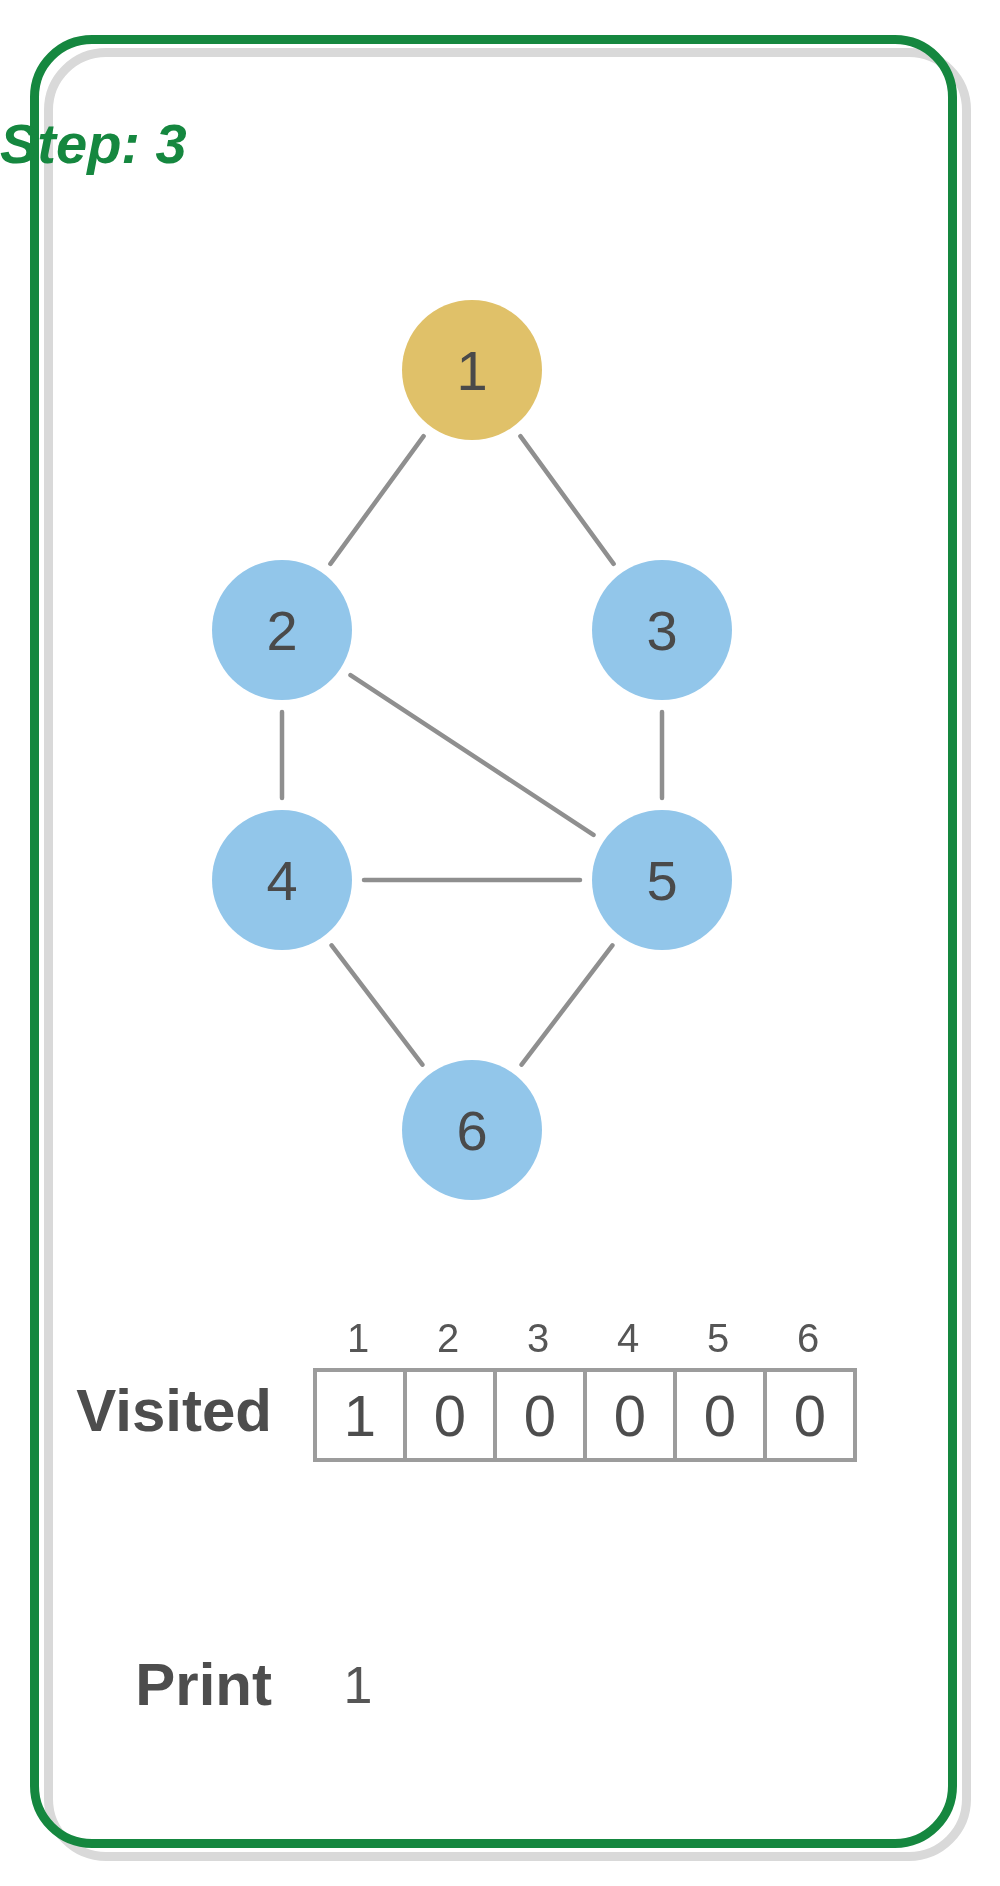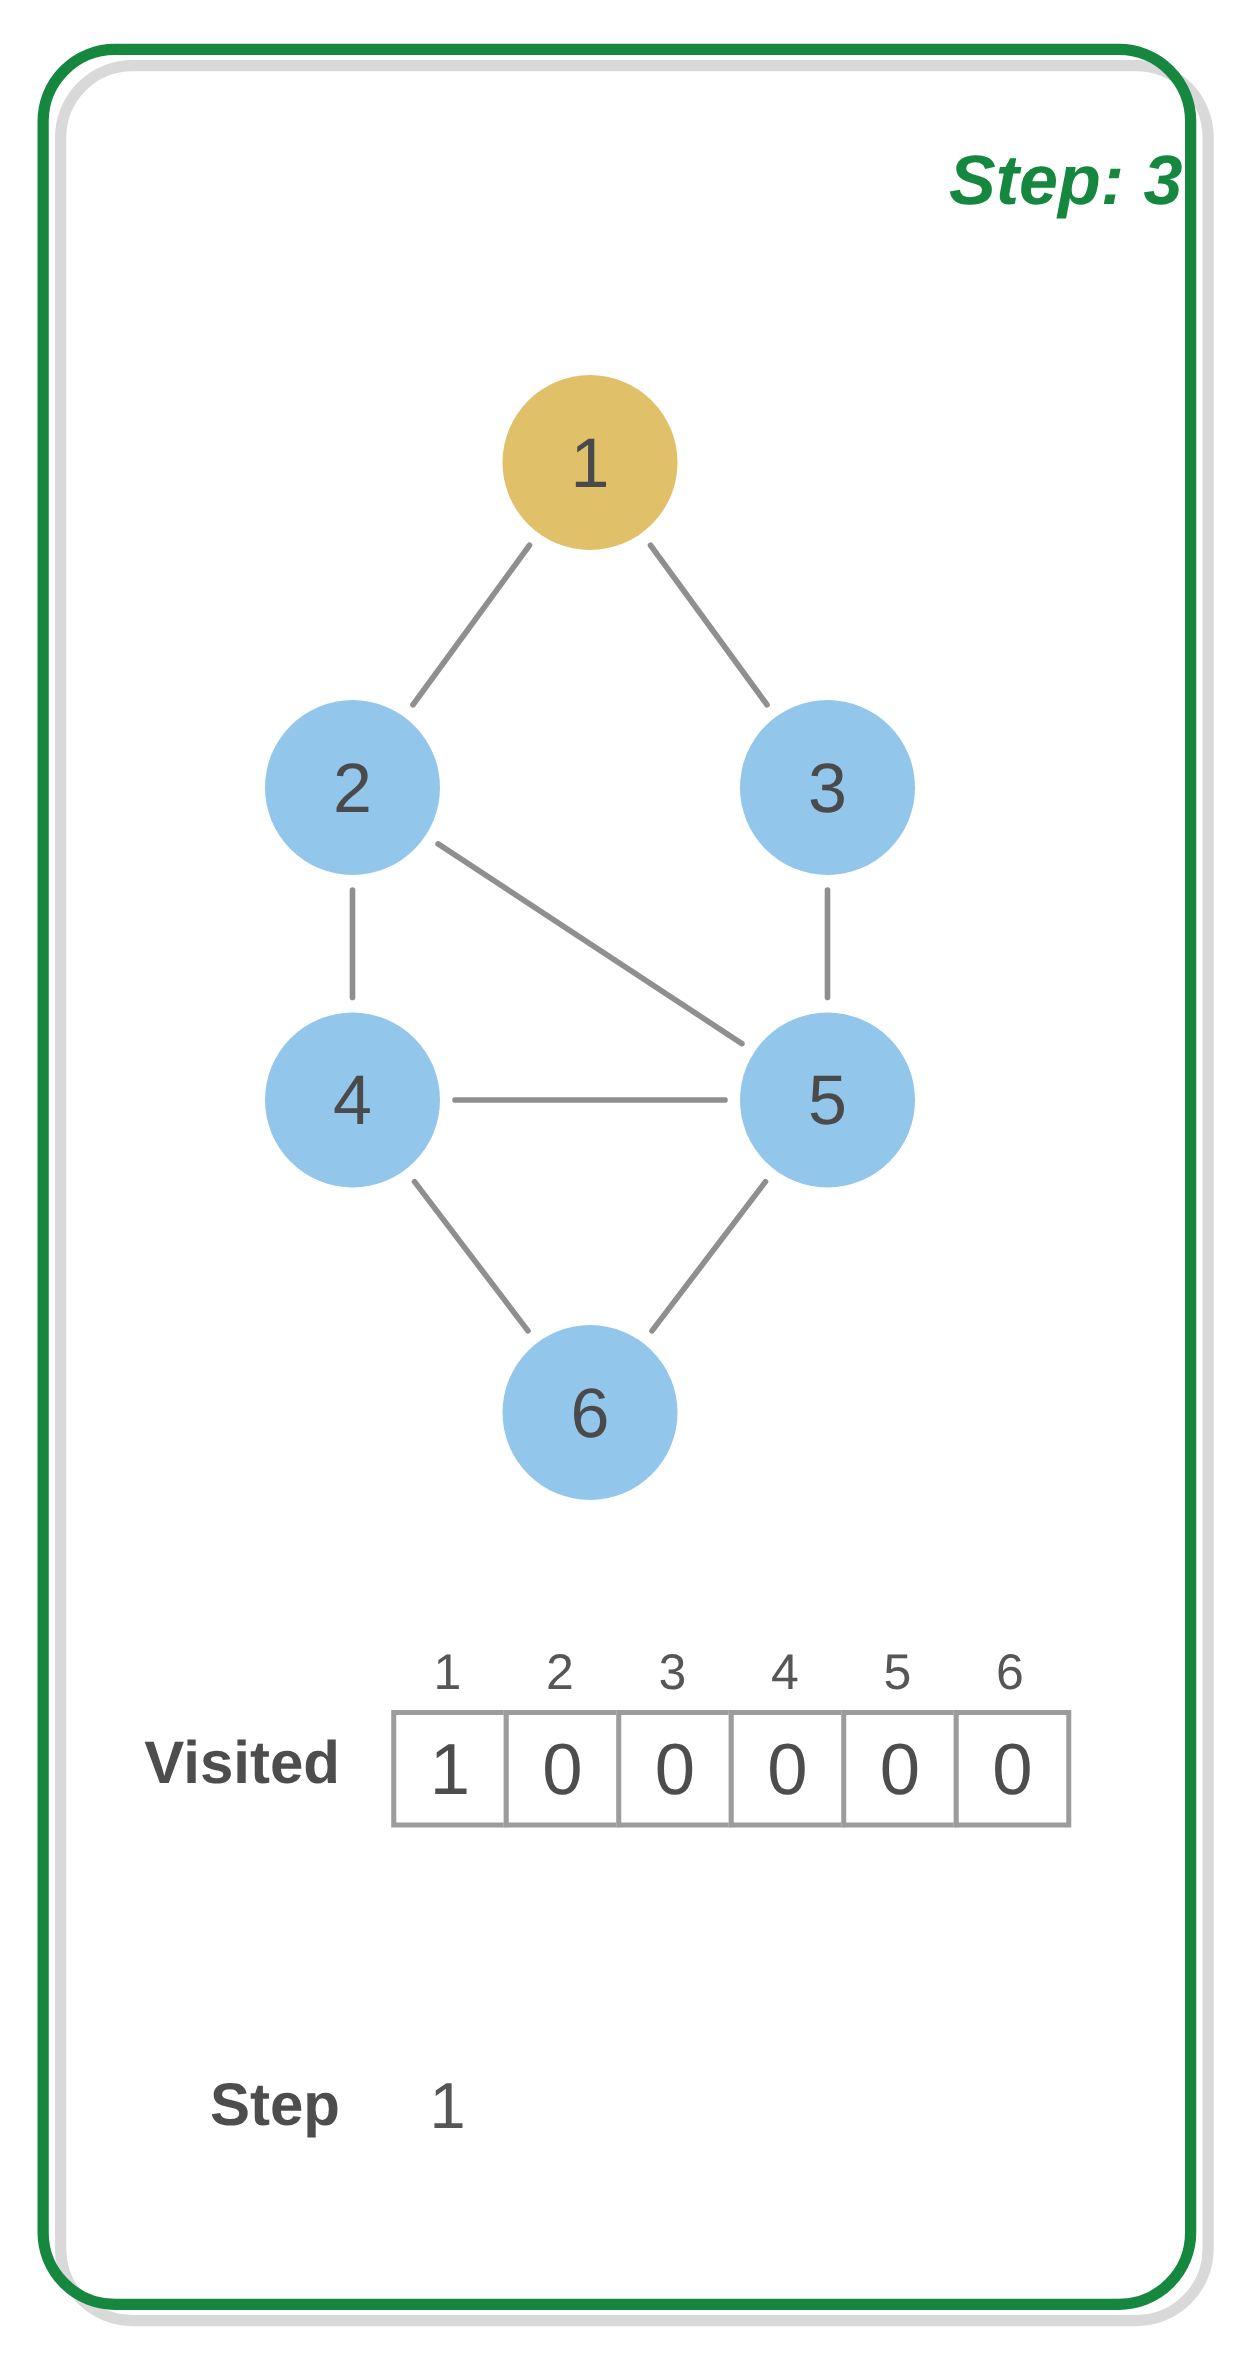--- a/index.html
+++ b/index.html
@@ -18,27 +18,27 @@
   }
   .frame-shadow{
     position:absolute;left:44px;top:48px;width:927px;height:1813px;
     border:9px solid var(--shadow);border-radius:62px;box-sizing:border-box;
   }
   .frame{
     position:absolute;left:30px;top:35px;width:927px;height:1813px;
     border:9px solid var(--accent);border-radius:62px;box-sizing:border-box;
   }
   .title{
-    position:absolute;left:0;top:112px;width:946px;text-align:right;
+    position:absolute;left:0;top:112px;width:946px;text-align:left;
     font-size:56px;line-height:64px;font-weight:bold;font-style:italic;color:var(--accent);
   }
   .graph-svg{position:absolute;left:0;top:0;}
   .side-label{
     position:absolute;left:60px;width:212px;text-align:right;
-    font-size:48px;line-height:58px;font-weight:bold;color:var(--text-dark);
+    font-size:60px;line-height:58px;font-weight:bold;color:var(--text-dark);
   }
   .visited-label{top:1382px;}
   .queue-label{top:1519px;}
   .print-label{top:1656px;}
   .index-row{position:absolute;left:313px;top:1316px;display:flex;}
   .index-row .idx{
     width:90px;text-align:center;font-size:40px;line-height:44px;color:#565656;
   }
   .array{position:absolute;left:313px;top:1368px;display:flex;}
   .cell{
@@ -99,15 +99,15 @@
       <div class="cell">1</div>
       <div class="cell">0</div>
       <div class="cell">0</div>
       <div class="cell">0</div>
       <div class="cell">0</div>
       <div class="cell">0</div>
     </div>
 
   <div class="queue-items"></div>
 
-  <div class="side-label print-label">Step</div>
+  <div class="side-label print-label">Print</div>
   <div class="print-value">1</div>
 </div>
 
 </body></html>

